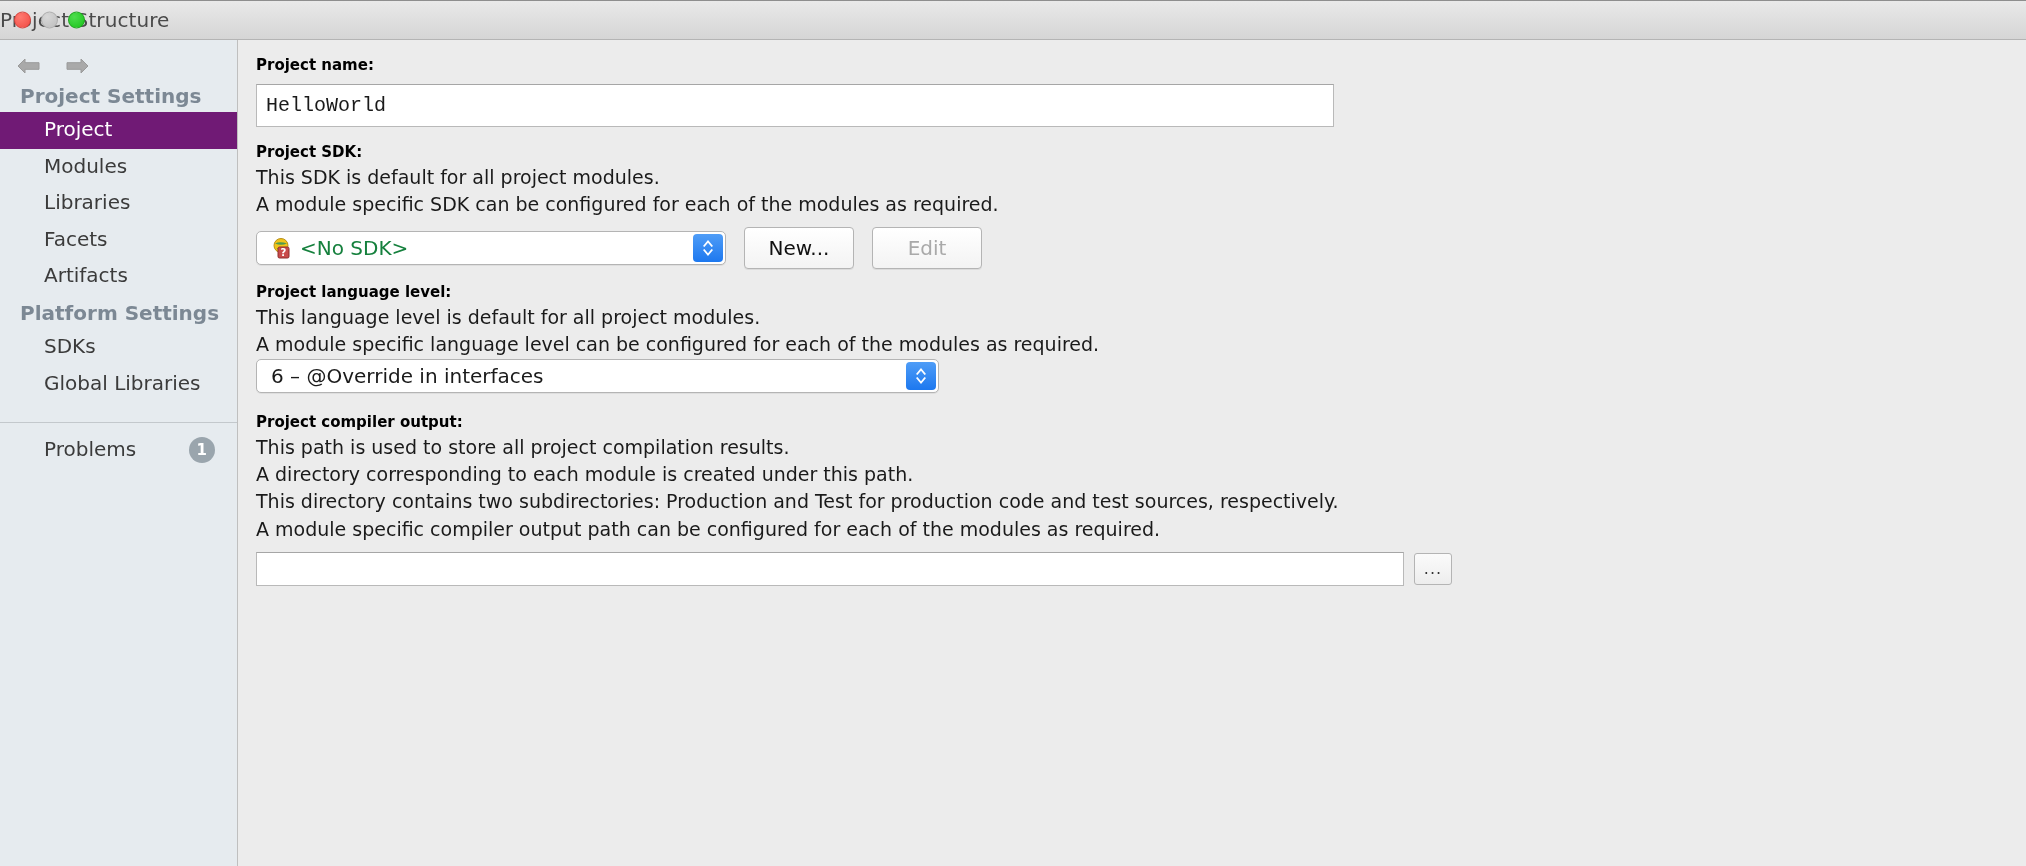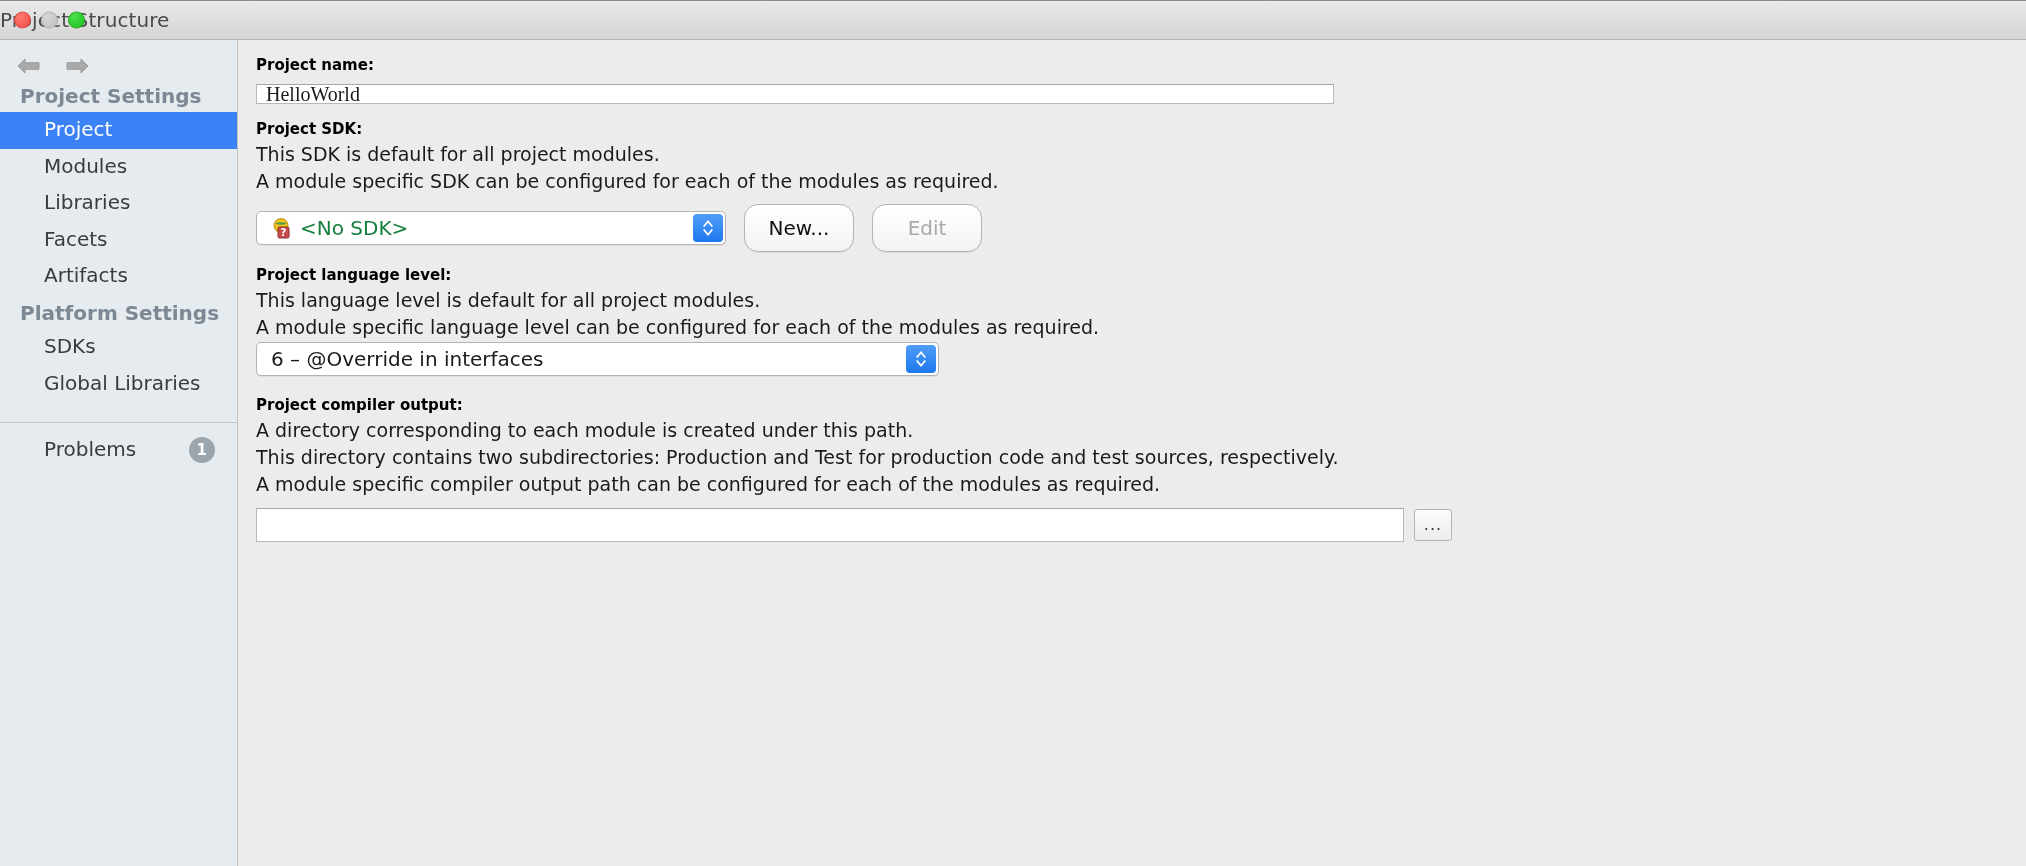--- a/index.html
+++ b/index.html
@@ -102,21 +102,21 @@
     font-family: "DejaVu Sans", sans-serif;
   }
   .nav-item {
     font-size: 20px;
     color: #3b3b3b;
     padding: 7px 0 8px 44px;
     font-family: "DejaVu Sans", sans-serif;
     line-height: 1.08;
   }
   .nav-item.selected {
-    background: #3b82f6;
+    background: #701a75;
     color: #ffffff;
   }
   .sidebar-divider {
     height: 1px;
     background: #c3c8cc;
     margin: 20px 0 0 0;
   }
   .problems-row {
     display: flex;
     align-items: flex-start;
@@ -168,31 +168,31 @@
     line-height: 1.32;
   }
   .group { margin-bottom: 10px; }
   .group.sdk { margin-top: 16px; }
   .group.lang { margin-top: 14px; }
   .group.compiler { margin-top: 20px; }
 
   
   .text-input {
     margin: 6px 0 0 18px;
-    height: 20px;
+    height: 43px;
     background: #ffffff;
     border: 1px solid #b9b9b9;
     border-top-color: #a6a6a6;
     box-sizing: border-box;
     display: flex;
     align-items: center;
     font-size: 20px;
     color: #1a1a1a;
     padding: 0 9px;
-    font-family: Liberation Serif, serif;
+    font-family: Liberation Mono, monospace;
   }
   .text-input.project-name { width: 1078px; }
 
   
   .combo-row {
     display: flex;
     align-items: center;
     margin: 8px 0 0 18px;
     gap: 18px;
   }
@@ -237,23 +237,23 @@
   .sdk-icon {
     width: 22px;
     height: 22px;
     margin-right: 7px;
     flex: 0 0 22px;
     position: relative;
   }
 
   
   .push-btn {
-    height: 48px;
+    height: 42px;
     min-width: 110px;
-    border-radius: 14px;
+    border-radius: 4px;
     background: linear-gradient(180deg, #ffffff 0%, #f3f3f3 100%);
     border: 1px solid #b4b4b4;
     box-shadow: 0 1px 0 rgba(0,0,0,0.07);
     display: flex;
     align-items: center;
     justify-content: center;
     font-size: 20px;
     color: #111111;
     font-family: "DejaVu Sans", sans-serif;
     box-sizing: border-box;
@@ -403,20 +403,21 @@
                 <path d="M8 4 L13 10 L11.6 11.1 L8 6.7 L4.4 11.1 L3 10 Z" fill="#ffffff"></path>
                 <path d="M8 20 L3 14 L4.4 12.9 L8 17.3 L11.6 12.9 L13 14 Z" fill="#ffffff"></path>
               </svg>
             </span>
           </span>
         </div>
       </div>
 
       <div class="group compiler">
         <div class="field-label">Project compiler output:</div>
+        <div class="desc-line">This path is used to store all project compilation results.</div>
         <div class="desc-line">A directory corresponding to each module is created under this path.</div>
         <div class="desc-line">This directory contains two subdirectories: Production and Test for production code and test sources, respectively.</div>
         <div class="desc-line">A module specific compiler output path can be configured for each of the modules as required.</div>
 
         <div class="browse-row">
           <div class="browse-input"></div>
           <div class="browse-btn">...</div>
         </div>
       </div>
 

